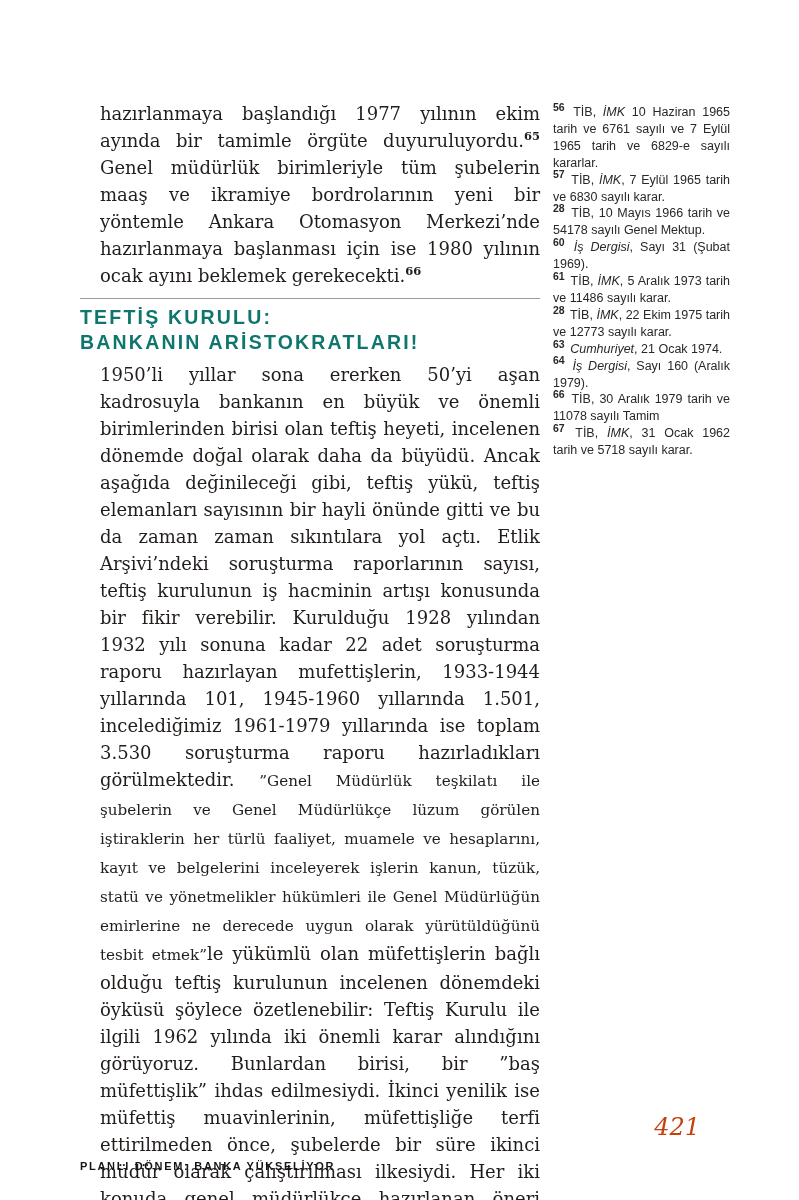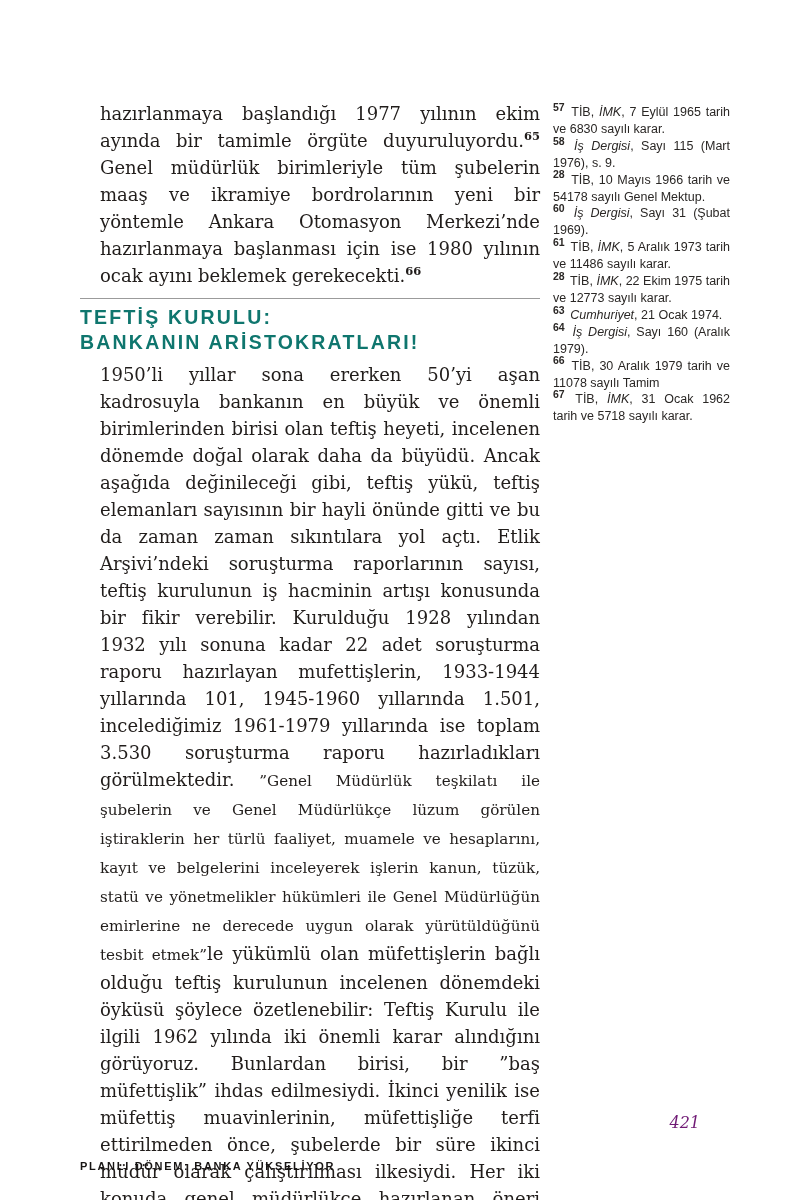--- a/index.html
+++ b/index.html
@@ -95,22 +95,22 @@
     color: #171413;
   }
   .page-number {
     position: absolute;
     left: 630px;
     top: 1113px;
     width: 70px;
     text-align: right;
     font-family: "DejaVu Serif", serif;
     font-style: italic;
-    font-size: 16px;
-    color: #701a75;
+    font-size: 24px;
+    color: #c2410c;
     font-feature-settings: "onum";
   }
 </style>
 </head>
 <body>
 
 <div class="page">
 
   <main class="body-col">
 
@@ -121,22 +121,22 @@
     <h2 class="section-heading">
       <span>TEFTİŞ KURULU:</span>
       <span>BANKANIN ARİSTOKRATLARI!</span>
     </h2>
 
     <p class="para"><span class="seg-normal">1950’li yıllar sona ererken 50’yi aşan kadrosuyla bankanın en büyük ve önemli birimlerinden birisi olan teftiş heyeti, incelenen dönemde doğal olarak daha da büyüdü. Ancak aşağıda değinileceği gibi, teftiş yükü, teftiş elemanları sayısının bir hayli önünde gitti ve bu da zaman zaman sıkıntılara yol açtı. Etlik Arşivi’ndeki soruşturma raporlarının sayısı, teftiş kurulunun iş hacminin artışı konusunda bir fikir verebilir. Kurulduğu 1928 yılından 1932 yılı sonuna kadar 22 adet soruşturma raporu hazırlayan mufettişlerin, 1933-1944 yıllarında 101, 1945-1960 yıllarında 1.501, incelediğimiz 1961-1979 yıllarında ise toplam 3.530 soruşturma raporu hazırladıkları görülmektedir. </span><span class="seg-small">”Genel Müdürlük teşkilatı ile şubelerin ve Genel Müdürlükçe lüzum görülen iştiraklerin her türlü faaliyet, muamele ve hesaplarını, kayıt ve belgelerini inceleyerek işlerin kanun, tüzük, statü ve yönetmelikler hükümleri ile Genel Müdürlüğün emirlerine ne derecede uygun olarak yürütüldüğünü tesbit etmek”</span><span class="seg-normal">le yükümlü olan müfettişlerin bağlı olduğu teftiş kurulunun incelenen dönemdeki öyküsü şöylece özetlenebilir: Teftiş Kurulu ile ilgili 1962 yılında iki önemli karar alındığını görüyoruz. Bunlardan birisi, bir ”baş müfettişlik” ihdas edilmesiydi. İkinci yenilik ise müfettiş muavinlerinin, müfettişliğe terfi ettirilmeden önce, şubelerde bir süre ikinci müdür olarak çalıştırılması ilkesiydi. Her iki konuda genel müdürlükçe hazırlanan öneri yönetim kurulunun 31 Ocak 1962 tarihli toplantısında görüşülerek kabul edildi. İlk başmüfettiş olarak da birinci sınıf müfettişlerden Edip Kantemir atandı.</span></p>
 
   </main>
 
   <aside class="footnotes">
+      <p class="footnote"><sup class="fn-num">56</sup> <span>TİB, </span><i>İMK</i><span> 10 Haziran 1965 tarih ve 6761 sayılı ve 7 Eylül 1965 tarih ve 6829-e sayılı kararlar.</span></p>
       <p class="footnote"><sup class="fn-num">57</sup> <span>TİB, </span><i>İMK</i><span>, 7 Eylül 1965 tarih ve 6830 sayılı karar.</span></p>
-      <p class="footnote"><sup class="fn-num">58</sup> <i>İş Dergisi</i><span>, Sayı 115 (Mart 1976), s. 9.</span></p>
       <p class="footnote"><sup class="fn-num">28</sup> <span>TİB, 10 Mayıs 1966 tarih ve 54178 sayılı Genel Mektup.</span></p>
       <p class="footnote"><sup class="fn-num">60</sup> <i>İş Dergisi</i><span>, Sayı 31 (Şubat 1969).</span></p>
       <p class="footnote"><sup class="fn-num">61</sup> <span>TİB, </span><i>İMK</i><span>, 5 Aralık 1973 tarih ve 11486 sayılı karar.</span></p>
       <p class="footnote"><sup class="fn-num">28</sup> <span>TİB, </span><i>İMK</i><span>, 22 Ekim 1975 tarih ve 12773 sayılı karar.</span></p>
       <p class="footnote"><sup class="fn-num">63</sup> <i>Cumhuriyet</i><span>, 21 Ocak 1974.</span></p>
       <p class="footnote"><sup class="fn-num">64</sup> <i>İş Dergisi</i><span>, Sayı 160 (Aralık 1979).</span></p>
       <p class="footnote"><sup class="fn-num">66</sup> <span>TİB, 30 Aralık 1979 tarih ve 11078 sayılı Tamim</span></p>
       <p class="footnote"><sup class="fn-num">67</sup> <span>TİB, </span><i>İMK</i><span>, 31 Ocak 1962 tarih ve 5718 sayılı karar.</span></p>
     </aside>
 

